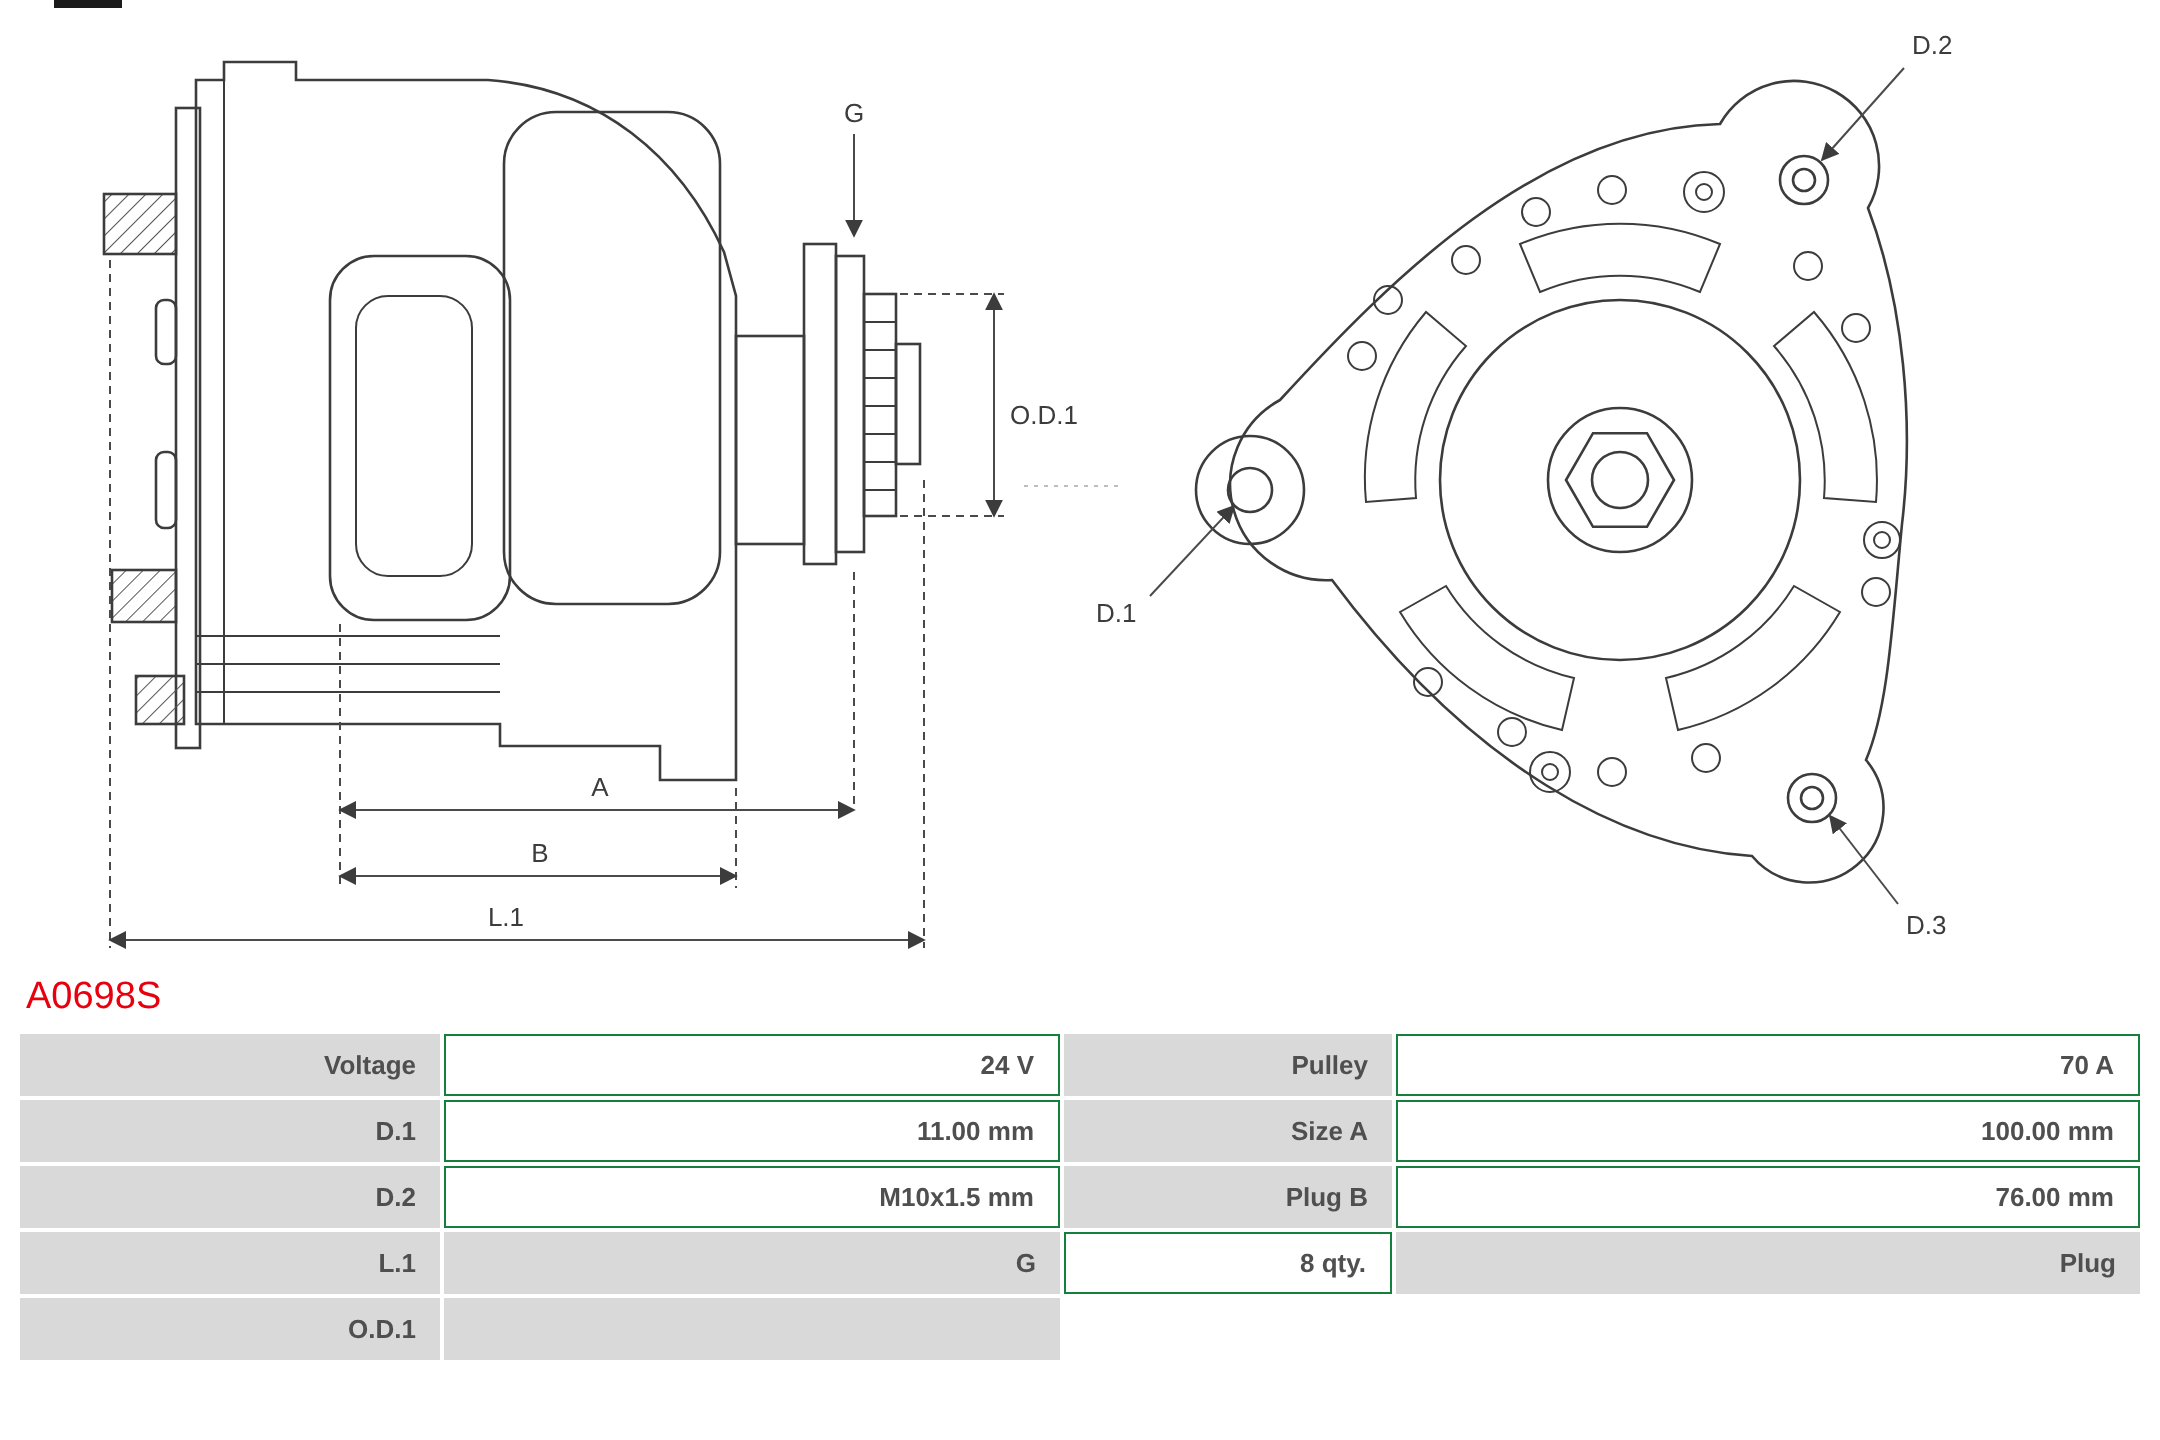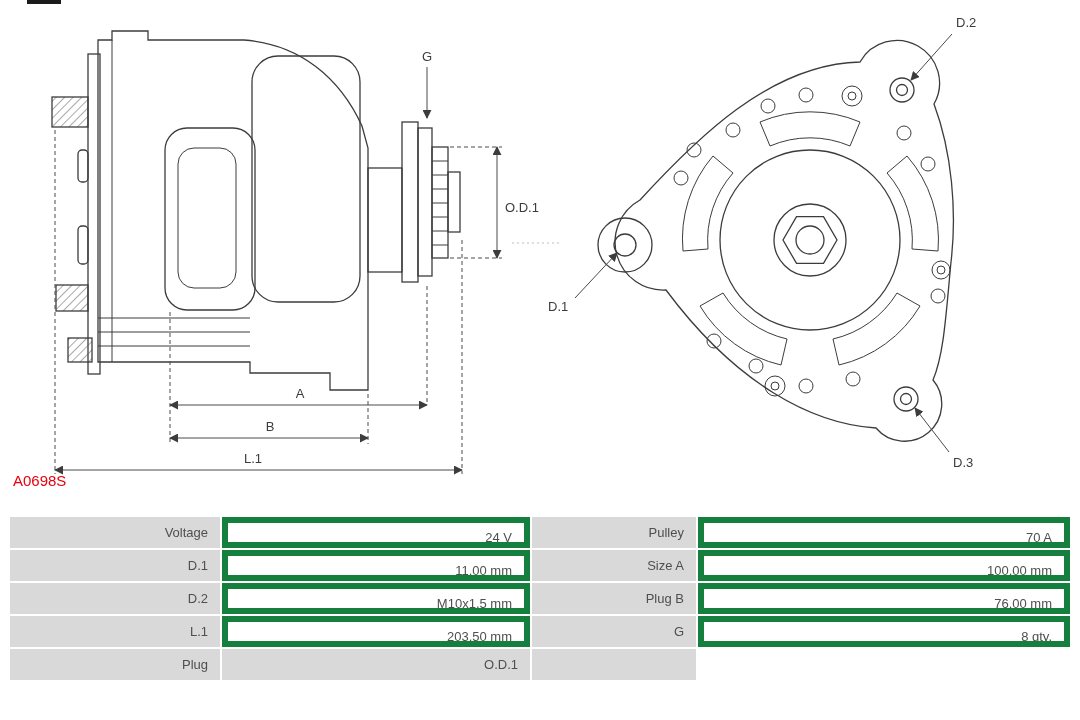--- a/index.html
+++ b/index.html
@@ -10,28 +10,28 @@
 
   
   .part path,.part rect,.part circle,.part line,.part polygon{fill:none;stroke:#3c3c3c;stroke-width:1.3;}
   .part .thin{stroke-width:1;}
   .part .hatched{fill:url(#hatch);}
   .dims line,.dims path{fill:none;stroke:#4a4a4a;stroke-width:1;}
   .dims .dash{stroke-dasharray:4 3;}
   .dims .ctr{stroke:#bdbdbd;stroke-dasharray:2 3;}
   svg text{font-family:"Liberation Sans",sans-serif;font-size:13px;fill:#3c3c3c;}
 
-  .part-number{position:absolute;left:13px;top:472px;font-size:15px;color:#e8000e;}
+  .part-number{position:absolute;left:13px;top:488px;font-size:19px;color:#e8000e;}
 
   .spec-table{position:absolute;left:10px;top:517px;width:1060px;display:grid;
               grid-template-columns:210px 308px 164px 1fr;gap:2px;font-size:13px;}
   .cell{height:31px;line-height:31px;text-align:right;padding-right:12px;box-sizing:border-box;
-        white-space:nowrap;overflow:hidden;}
+        white-space:nowrap;overflow:hidden;font-weight:bold;}
   .lbl{background:#d9d9d9;}
-  .val{background:#ffffff;border:6px solid #15803d;line-height:29px;}
+  .val{background:#ffffff;border:1px solid #15803d;line-height:29px;}
   .val.empty{border:none;background:transparent;}
 </style>
 </head>
 <body>
 
 <div class="page">
 
   <div class="corner-mark"></div>
 
   <svg class="drawing" viewBox="0 0 1080 512">
@@ -189,21 +189,20 @@
     <div class="cell val">11.00 mm</div>
 
     <div class="cell lbl">Size A</div>
     <div class="cell val">100.00 mm</div>
     <div class="cell lbl">D.2</div>
     <div class="cell val">M10x1.5 mm</div>
 
     <div class="cell lbl">Plug B</div>
     <div class="cell val">76.00 mm</div>
     <div class="cell lbl">L.1</div>
-    <div class="cell val">203.50 mm</div>
 
     <div class="cell lbl">G</div>
     <div class="cell val">8 qty.</div>
     <div class="cell lbl">Plug</div>
 
     <div class="cell lbl">O.D.1</div>
     <div class="cell lbl"></div>
     <div class="cell val empty"></div>
   </div>
 

